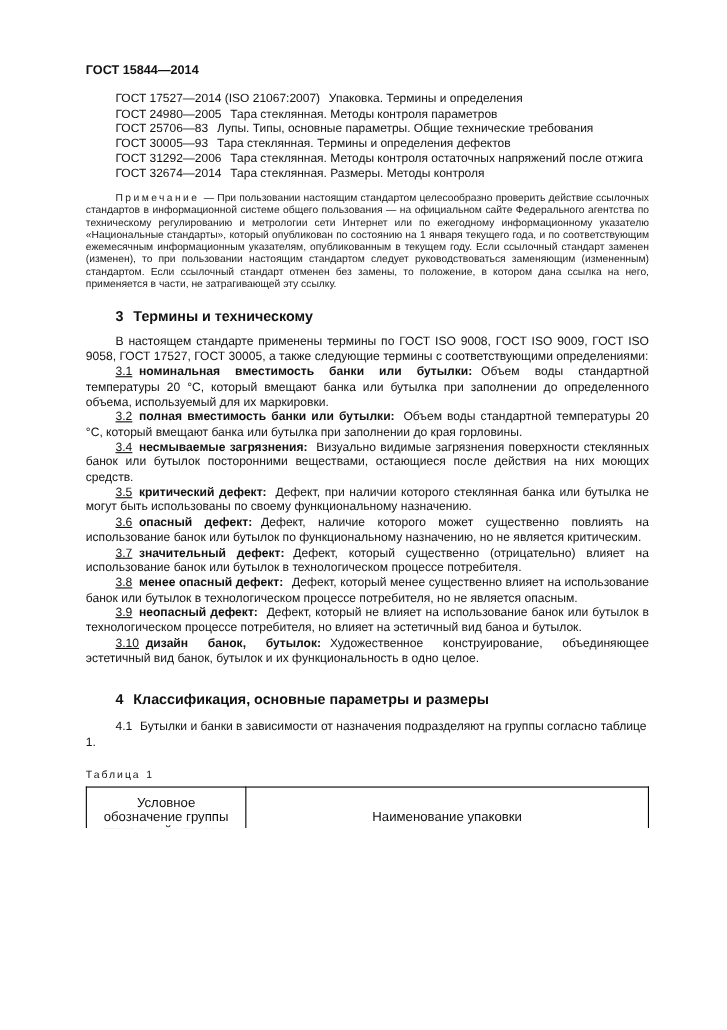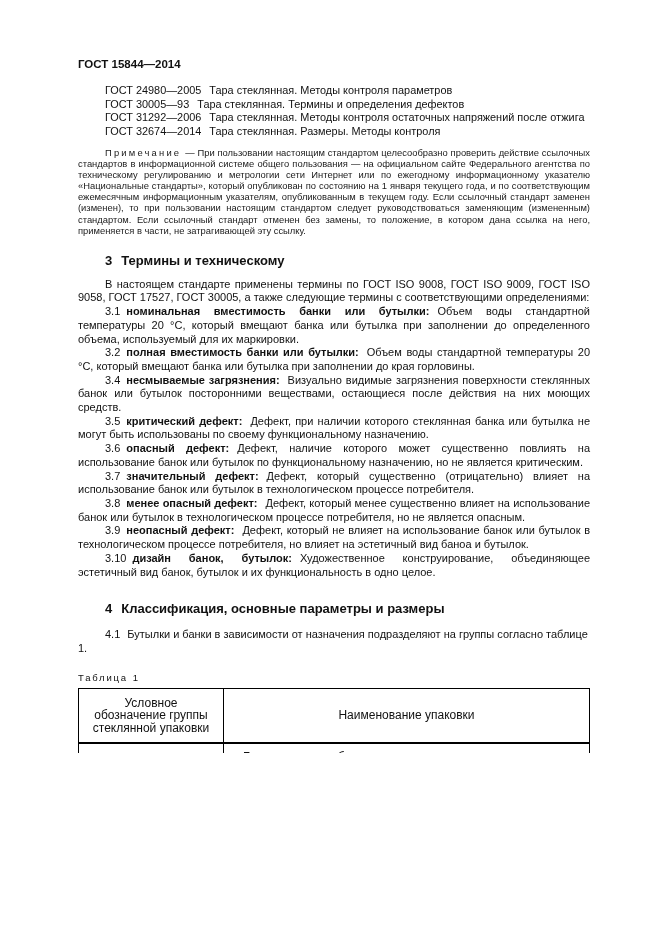--- a/index.html
+++ b/index.html
@@ -22,21 +22,21 @@
   .note { font-size: 9.4px; line-height: 11.1px; text-align: justify; text-indent: 27px; margin: 9px 0 0 0; color: #1a1a1a; }
   .note-label { letter-spacing: 2.2px; margin-right: 4px; }
 
   .heading { font-size: 13px; font-weight: bold; margin: 0; padding-left: 27px; }
   .heading .hnum { margin-right: 9px; }
   .h3 { margin-top: 17px; }
   .h4 { margin-top: 22px; }
 
   .para { font-size: 11px; line-height: 13.7px; text-align: justify; text-indent: 27px; margin: 0; }
   .intro { margin-top: 10px; }
-  .term .tnum { margin-right: 6px; }
+  .term .tnum { margin-right: 6px; text-decoration: underline; }
   .term .tterm { margin-right: 8px; }
   .p41 { margin-top: 12px; text-align: left; }
   .p41 .pnum { margin-right: 7px; }
 
   .tbl-caption { margin: 16px 0 0 0; font-size: 9.5px; }
   .tbl-caption .cap-label { letter-spacing: 1.8px; }
   .tbl-caption .cap-num { margin-left: 5px; }
 
   table.gost { margin-top: 5px; width: 512px; border-collapse: collapse; font-size: 12px; color: #111; }
   table.gost th, table.gost td { border: 1px solid #000; }
@@ -52,21 +52,23 @@
   .page-num { font-size: 11px; margin-top: 14px; }
 </style>
 </head>
 <body>
 
 <div class="page">
 
   <p class="doc-header">ГОСТ 15844—2014</p>
 
   <div class="refs">
+    <p class="ref"><span class="ref-code">ГОСТ 17527—2014 (ISO 21067:2007)</span><span>Упаковка. Термины и определения</span></p>
     <p class="ref"><span class="ref-code">ГОСТ 24980—2005</span><span>Тара стеклянная. Методы контроля параметров</span></p>
+    <p class="ref"><span class="ref-code">ГОСТ 25706—83</span><span>Лупы. Типы, основные параметры. Общие технические требования</span></p>
     <p class="ref"><span class="ref-code">ГОСТ 30005—93</span><span>Тара стеклянная. Термины и определения дефектов</span></p>
     <p class="ref"><span class="ref-code">ГОСТ 31292—2006</span><span>Тара стеклянная. Методы контроля остаточных напряжений после отжига</span></p>
     <p class="ref"><span class="ref-code">ГОСТ 32674—2014</span><span>Тара стеклянная. Размеры. Методы контроля</span></p>
   </div>
 
   <p class="note"><span class="note-label">Примечание</span><span>— При пользовании настоящим стандартом целесообразно проверить действие ссылочных стандартов в информационной системе общего пользования — на официальном сайте Федерального агентства по техническому регулированию и метрологии сети Интернет или по ежегодному информационному указателю «Национальные стандарты», который опубликован по состоянию на 1 января текущего года, и по соответствующим ежемесячным информационным указателям, опубликованным в текущем году. Если ссылочный стандарт заменен (изменен), то при пользовании настоящим стандартом следует руководствоваться заменяющим (измененным) стандартом. Если ссылочный стандарт отменен без замены, то положение, в котором дана ссылка на него, применяется в части, не затрагивающей эту ссылку.</span></p>
 
   <p class="heading h3"><span class="hnum">3</span><span>Термины и техническому</span></p>
 
   <p class="para intro">В настоящем стандарте применены термины по ГОСТ ISO 9008, ГОСТ ISO 9009, ГОСТ ISO 9058, ГОСТ 17527, ГОСТ 30005, а также следующие термины с соответствующими определениями:</p>

